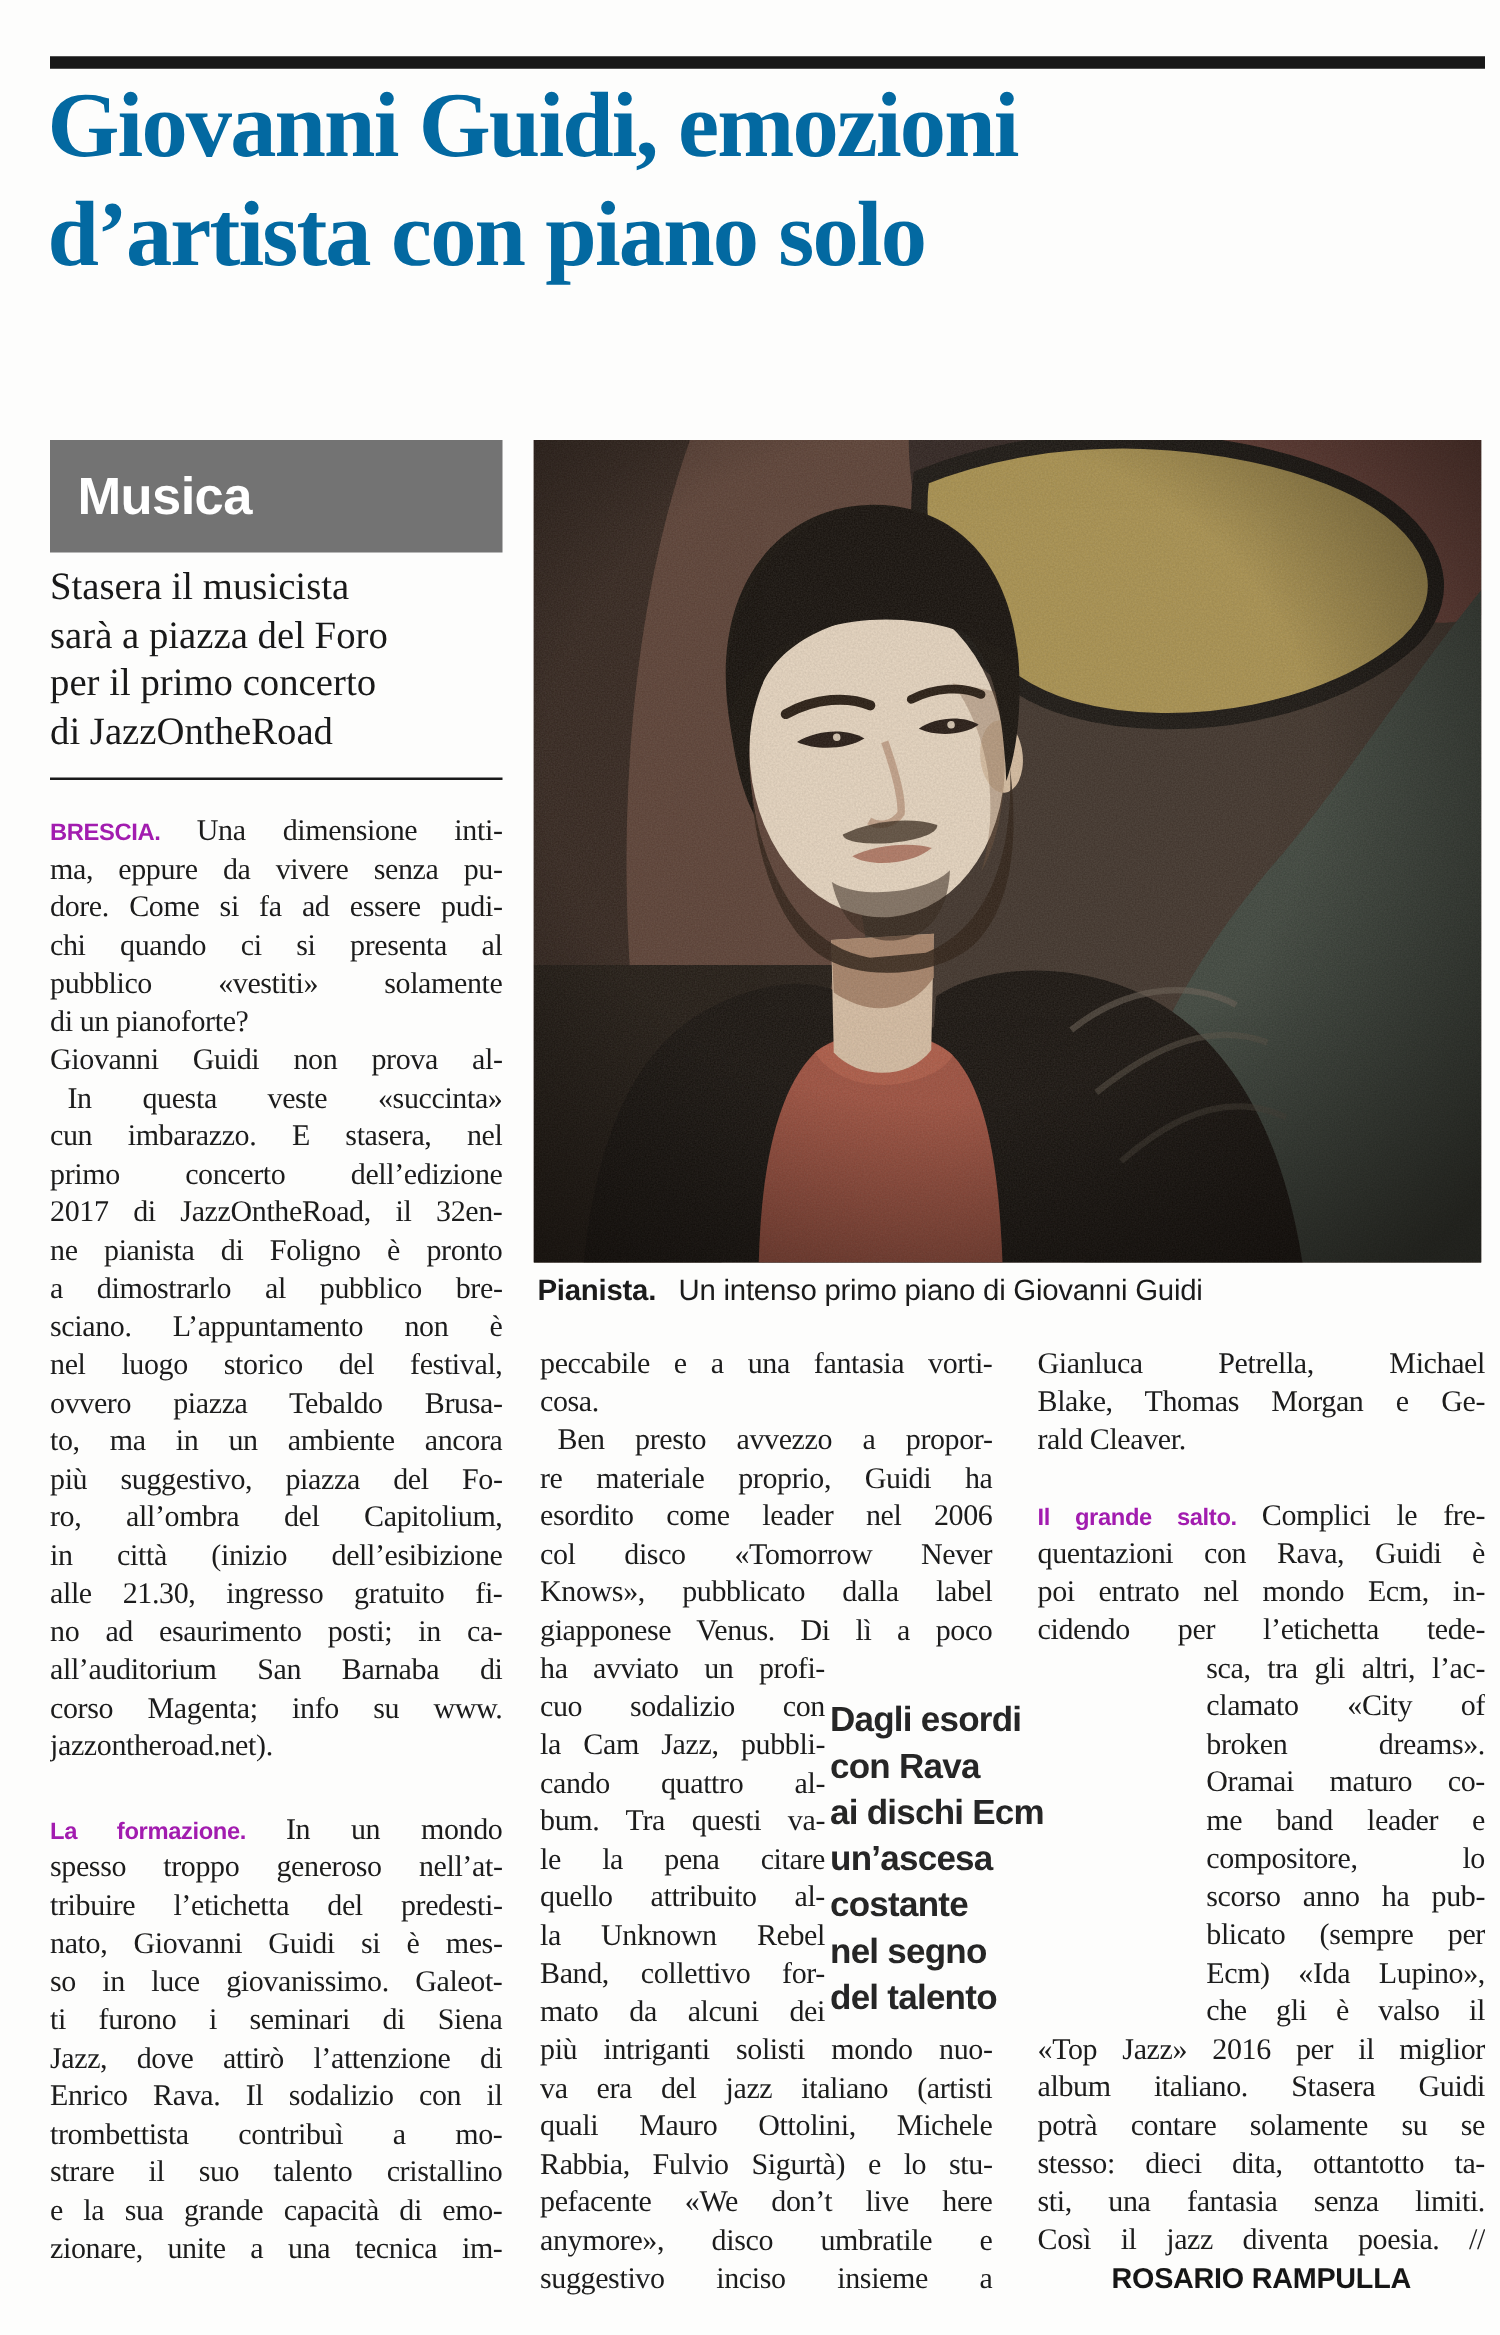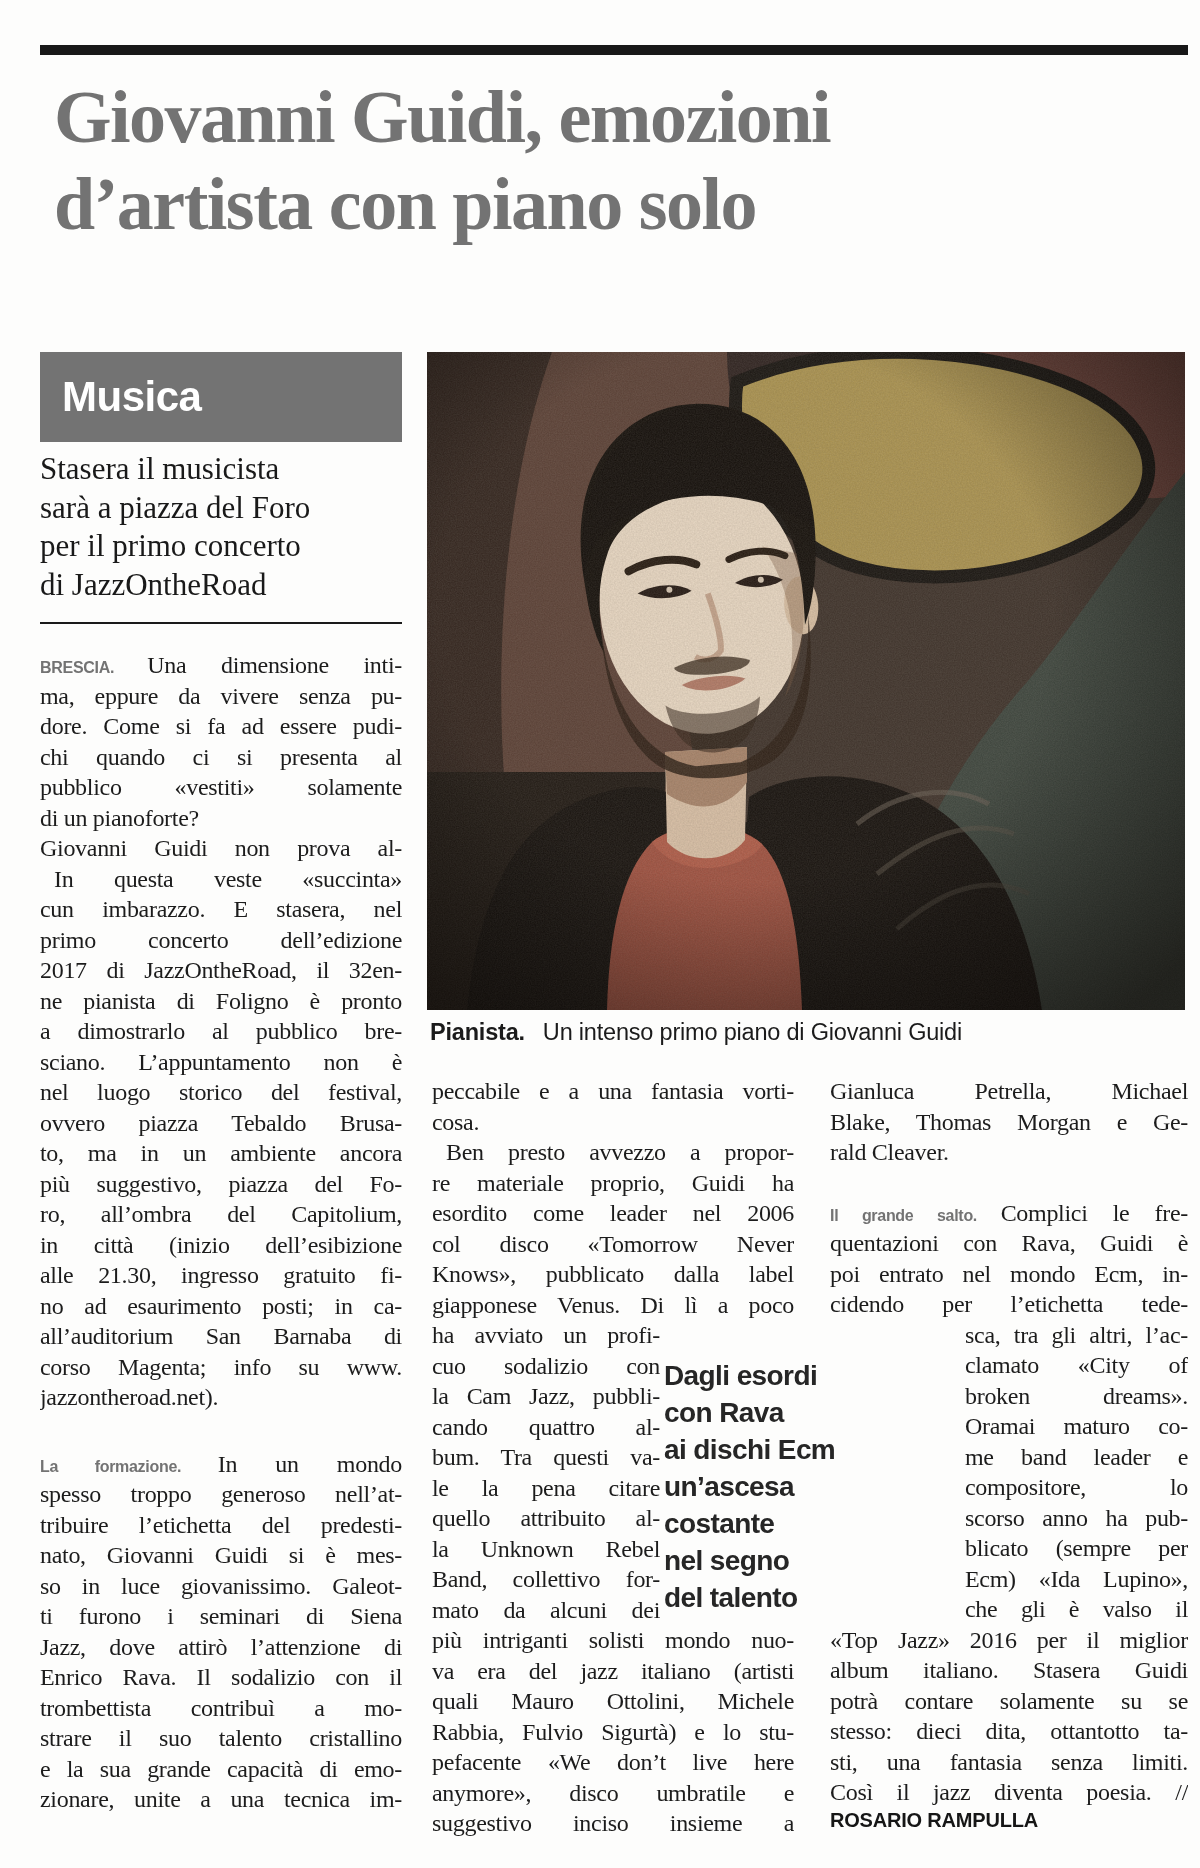--- a/index.html
+++ b/index.html
@@ -1,62 +1,62 @@
 <!DOCTYPE html>
 <html><head>
 <meta charset="utf-8">
 <style>
   html,body{margin:0;padding:0;background:#ffffff;}
   .page{position:relative;width:1200px;height:1868px;background:#fdfdfc;
         font-family:"Liberation Serif",serif;color:#1b1b1b;overflow:hidden;}
 
   .top-rule{position:absolute;left:40px;top:45px;width:1148px;height:10px;background:#181818;}
 
-  .headline{position:absolute;left:38px;top:58px;margin:16px;width:1120px;
+  .headline{position:absolute;left:38px;top:58px;margin:0;width:1120px;
             font-family:"Liberation Serif",serif;font-weight:700;
-            font-size:74px;line-height:87px;letter-spacing:-1.5px;color:#737373;}
+            font-size:74px;line-height:87px;letter-spacing:-1.5px;color:#0369a1;}
 
   .kicker{position:absolute;left:40px;top:352px;width:362px;height:90px;
           background:#8d3b64;display:flex;align-items:center;}
   .kicker .kicker-label{font-family:"Liberation Sans",sans-serif;font-weight:700;
           font-size:42px;color:#ffffff;padding-left:22px;letter-spacing:-0.5px;}
 
   .standfirst{position:absolute;left:40px;top:450px;width:362px;
               font-size:31px;line-height:38.5px;color:#191919;}
 
   .sub-rule{position:absolute;left:40px;top:622px;width:362px;height:2px;background:#1a1a1a;}
 
   .col{position:absolute;font-size:24px;line-height:30.5px;letter-spacing:-0.3px;color:#1c1c1c;}
   .col-left{left:40px;top:650px;width:362px;}
   .col-middle{left:432px;top:1076px;width:362px;}
   .col-right{left:830px;top:1076px;width:358px;}
 
   .line{text-align:justify;text-align-last:justify;text-justify:inter-word;
         height:30.5px;overflow:hidden;}
   .line.end{text-align-last:left;}
   .line.ind{text-indent:14px;}
-  .lead{font-family:"Liberation Sans",sans-serif;font-weight:700;font-size:16px;
-        letter-spacing:-0.3px;color:#737373;}
+  .lead{font-family:"Liberation Sans",sans-serif;font-weight:700;font-size:19px;
+        letter-spacing:-0.3px;color:#a21caf;}
 
   .photo{position:absolute;left:427px;top:352px;width:758px;height:658px;margin:0;
          background:#2c231d;}
   .photo svg{display:block;width:100%;height:100%;}
 
   .caption{position:absolute;left:430px;top:1019px;width:756px;
            font-family:"Liberation Sans",sans-serif;font-size:23.5px;color:#1b1b1b;
            letter-spacing:-0.2px;}
   .caption .cap-lead{font-weight:700;margin-right:18px;}
 
   .pullquote{position:absolute;left:664px;top:1357px;width:190px;
              font-family:"Liberation Sans",sans-serif;font-weight:700;
              font-size:28px;line-height:37px;letter-spacing:-0.6px;color:#262626;}
   .pullquote .pq-line{white-space:nowrap;}
 
-  .byline{position:absolute;left:830px;top:1809px;width:358px;text-align:left;
-          font-family:"Liberation Sans",sans-serif;font-weight:700;font-size:20px;
+  .byline{position:absolute;left:830px;top:1809px;width:358px;text-align:center;
+          font-family:"Liberation Sans",sans-serif;font-weight:700;font-size:23px;
           color:#161616;letter-spacing:-0.2px;}
 </style>
 </head>
 <body>
 
 <div class="page">
 
   <div class="top-rule"></div>
 
   <h1 class="headline"><span>Giovanni Guidi, emozioni</span><br><span>d’artista con piano solo</span></h1>

